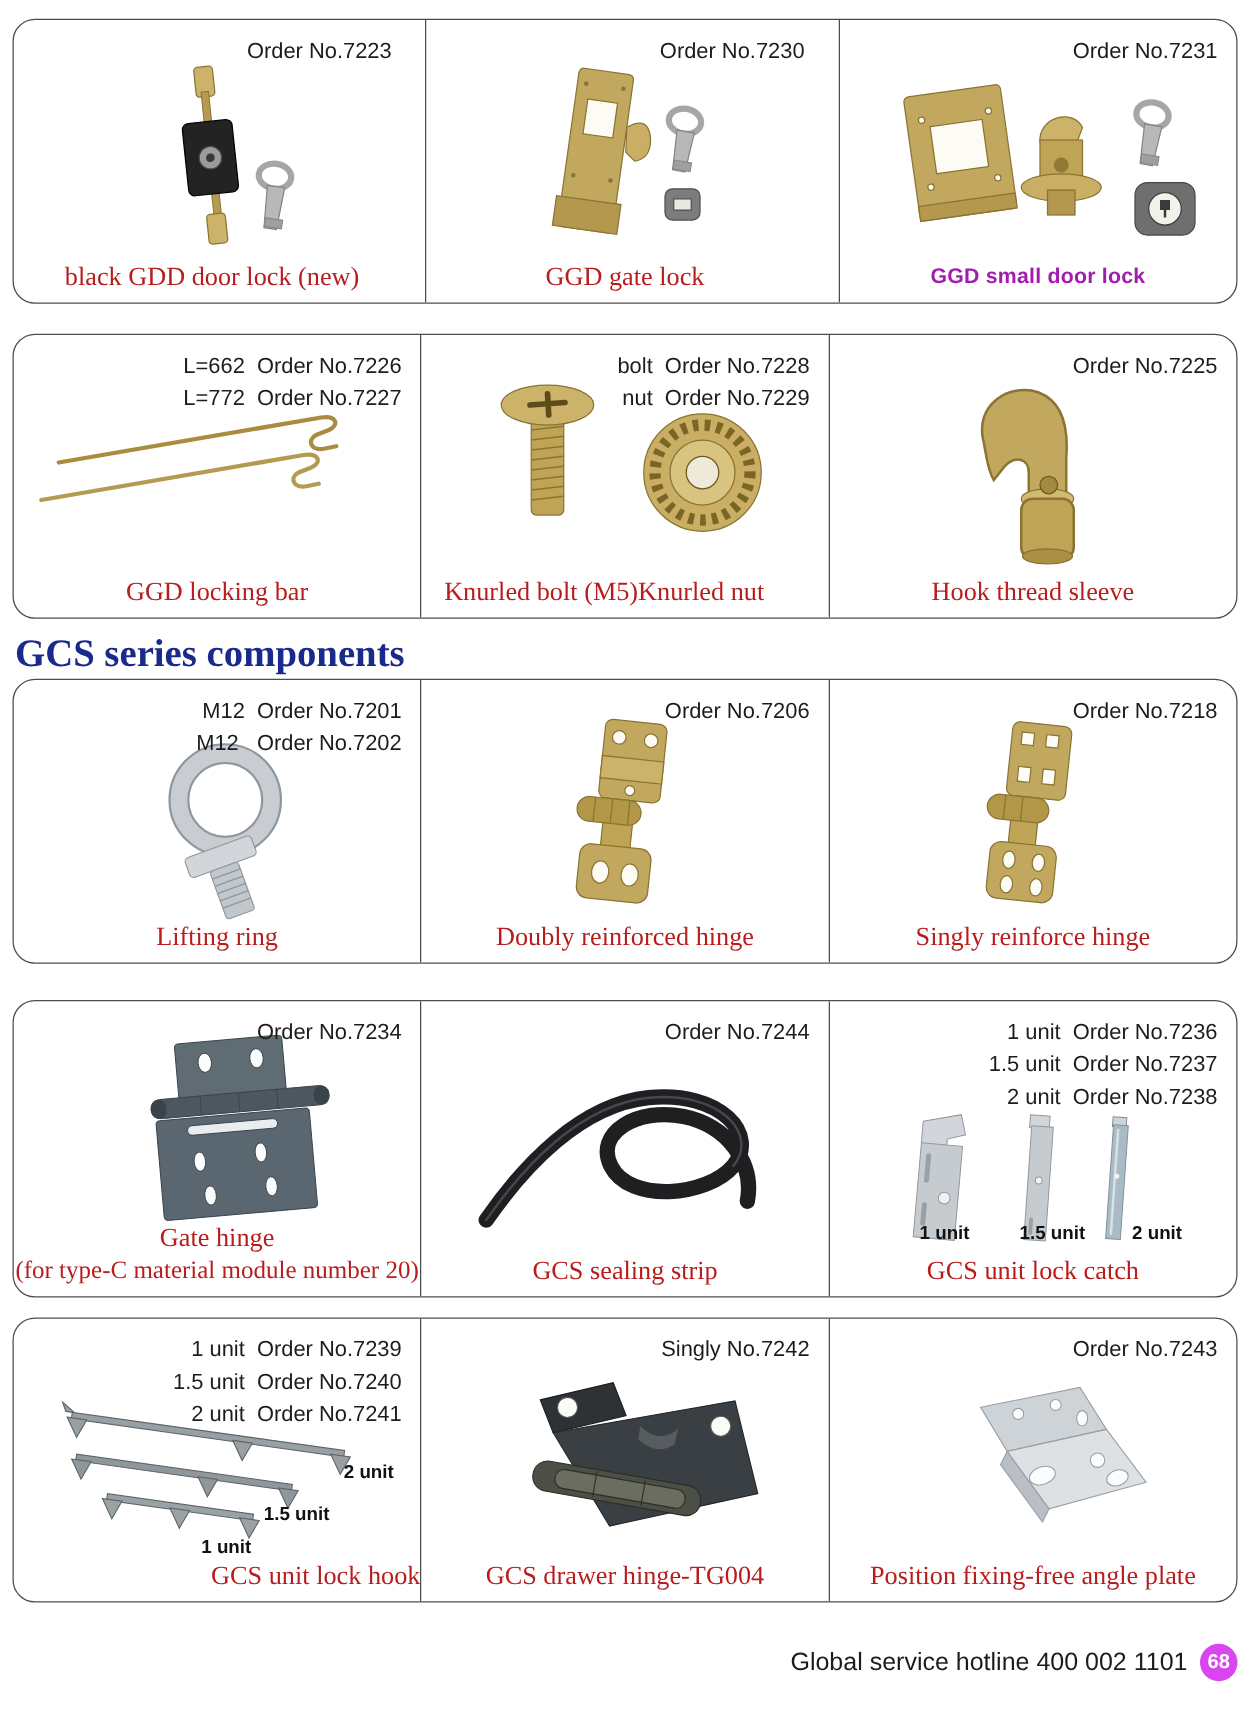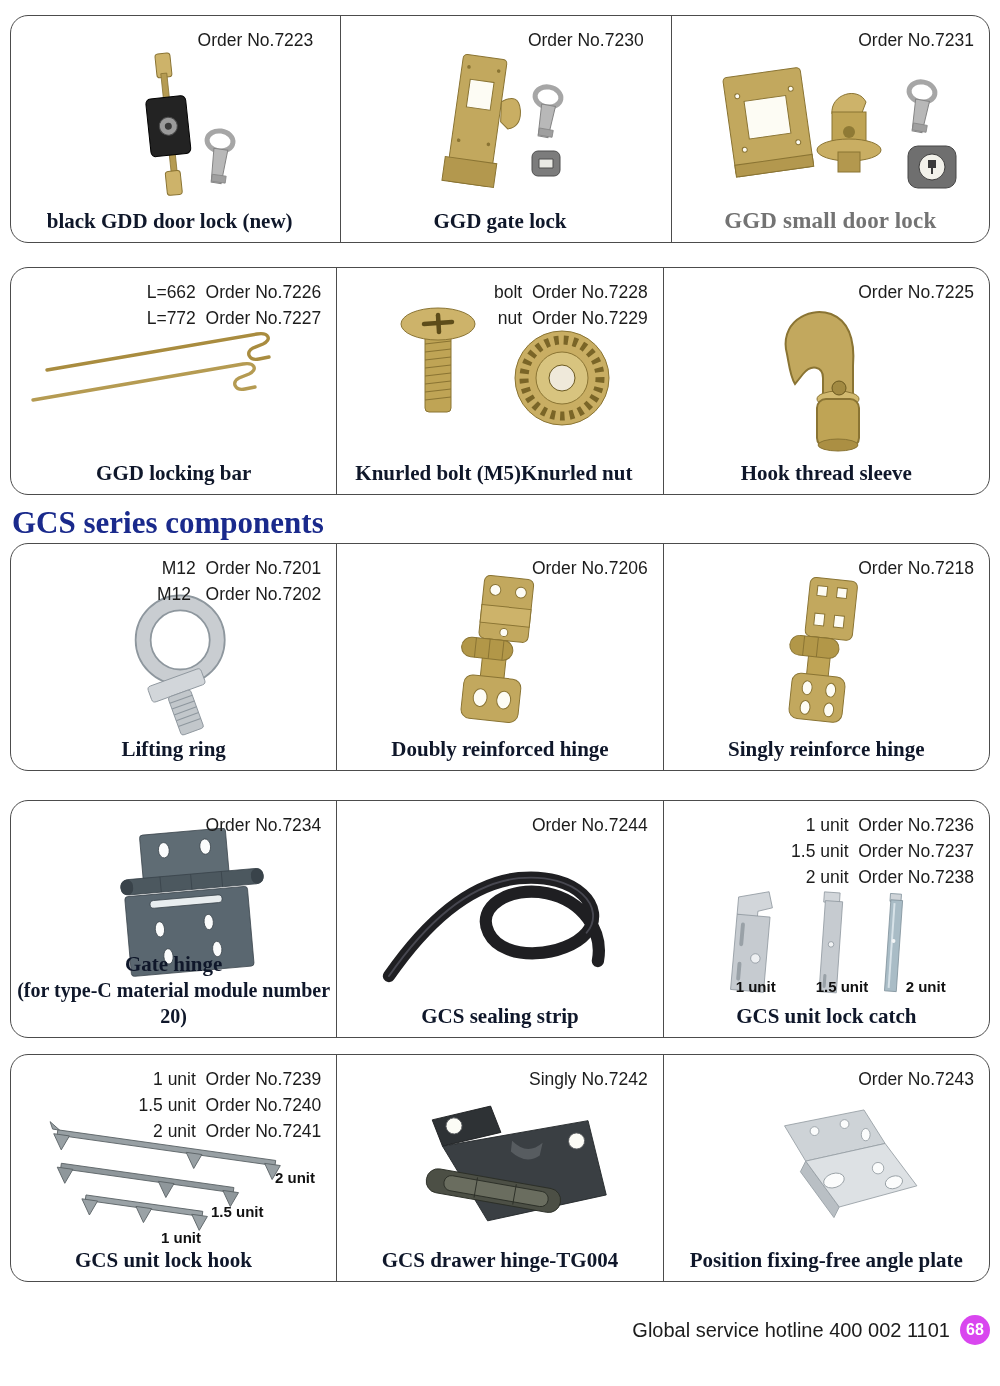--- a/index.html
+++ b/index.html
@@ -18,26 +18,26 @@
   .row-4{margin-top:29px;height:238px;}
   .row-5{margin-top:16px;}
   .cell{flex:1 1 0;position:relative;}
   .cell + .cell{border-left:1.5px solid #4c4c4c;}
   .orders{position:absolute;top:11px;right:15px;text-align:right;z-index:3;}
   .order-line{font-size:17.5px;line-height:26px;color:#1c1c1c;white-space:pre;}
   .product-wrap{position:absolute;left:0;right:0;top:30px;bottom:42px;
     display:flex;align-items:center;justify-content:center;}
   .caption-area{position:absolute;left:0;right:0;bottom:8px;text-align:center;z-index:3;}
   .caption{
-    font-family:"Liberation Serif",serif;font-weight:bold;
-    font-size:21px;line-height:26px;color:#0f172a;
+    font-family:"Liberation Serif",serif;font-weight:normal;
+    font-size:21px;line-height:26px;color:#b91c1c;
   }
   .caption.sans{
-    font-family:Liberation Serif, serif;font-weight:700;
-    font-size:23px;color:#737373;letter-spacing:.2px;
+    font-family:Liberation Sans, sans-serif;font-weight:700;
+    font-size:17px;color:#a21caf;letter-spacing:.2px;
   }
   .caption.sub{font-size:20px;}
   .caption-pair{display:flex;justify-content:flex-start;padding:0 18px;}
   .section-header{
     margin:8px 0 0 12px;height:40px;
     font-family:"Liberation Serif",serif;font-weight:bold;
     font-size:31px;line-height:40px;color:#1a2a8c;
   }
   .unit-label{
     position:absolute;font-size:15px;font-weight:600;color:#111;z-index:4;white-space:pre;
@@ -432,21 +432,21 @@
           <rect x="0" y="0" width="134" height="6"></rect>
           <path d="M-4,5 h18 l-7,17 Z"></path>
             <path d="M58,5 h18 l-7,17 Z"></path>
             <path d="M122,5 h18 l-7,17 Z"></path>
         </g>
       </svg>
       <span class="unit-label" style="left:264px;top:54px;">2 unit</span>
       <span class="unit-label" style="left:200px;top:88px;">1.5 unit</span>
       <span class="unit-label" style="left:150px;top:114px;">1 unit</span>
     </div>
-    <div class="caption-area" style="text-align:left;padding-left:64px;">
+    <div class="caption-area" style="text-align:right;padding-left:64px;">
       <div class="caption">GCS unit lock hook</div>
     </div>
   </div>
 
   <div class="cell">
     <div class="orders">
       <div class="order-line">Singly No.7242</div>
     </div>
     <div class="product-wrap">
       <svg width="270" height="152" viewBox="0 0 270 170">

